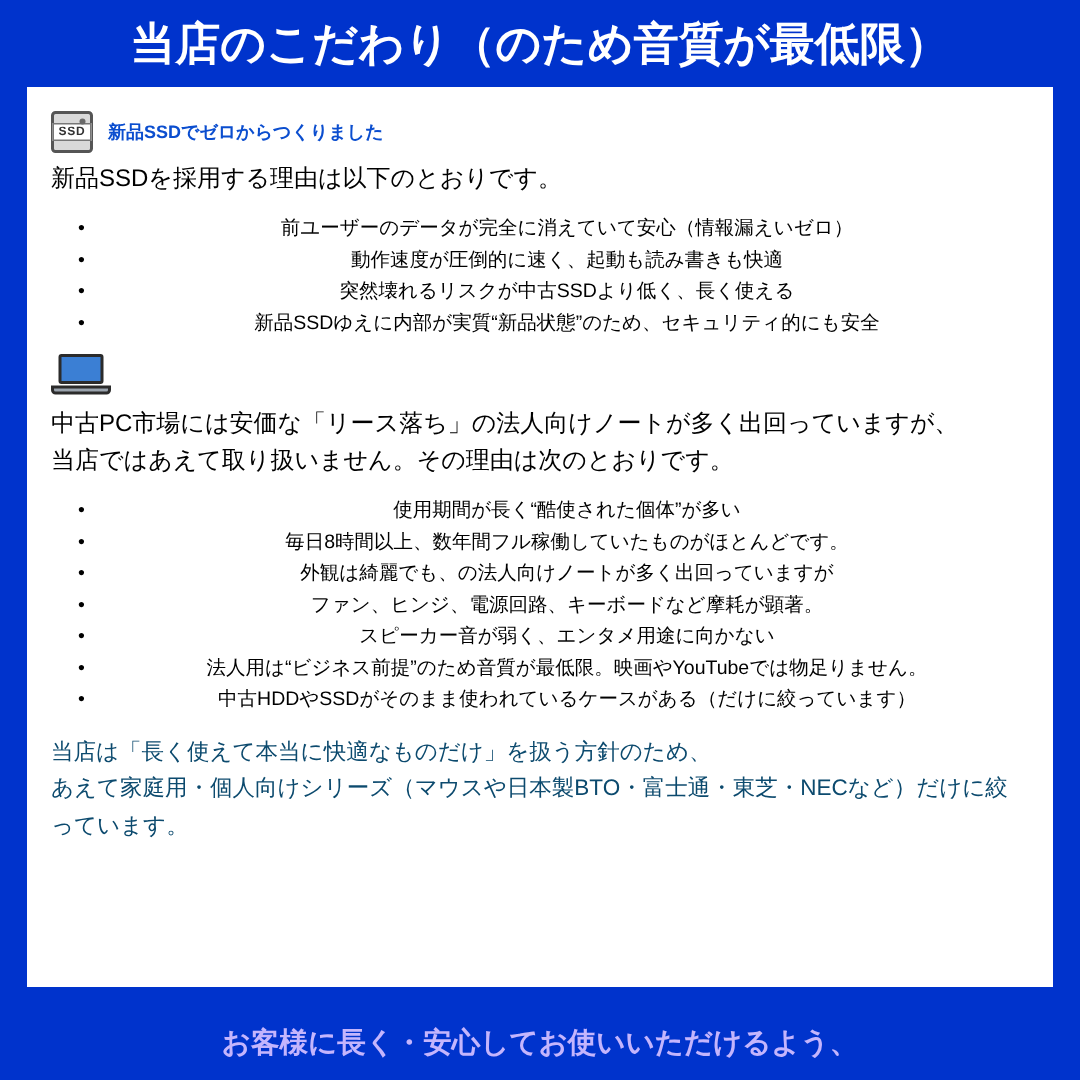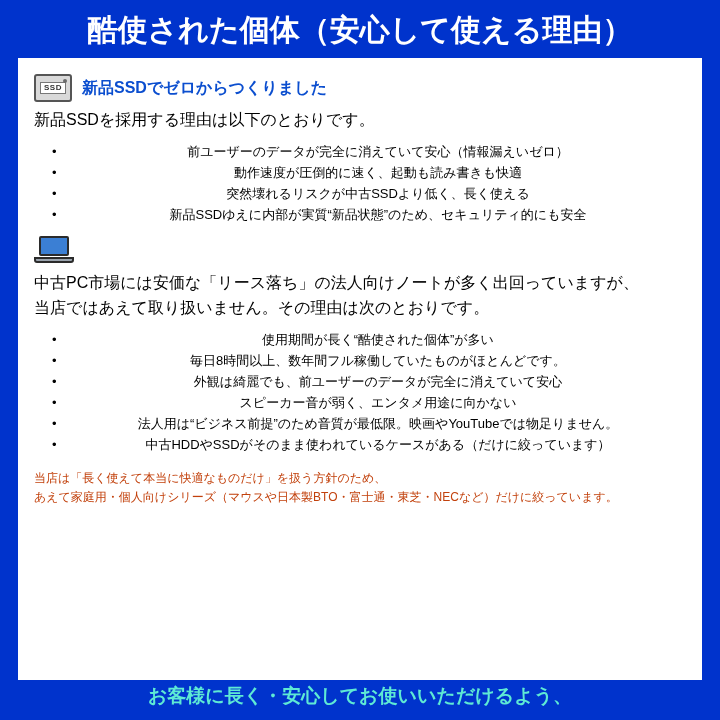--- a/index.html
+++ b/index.html
@@ -37,21 +37,21 @@
   }
   .section { margin-bottom: 6px; }
   .sec-head {
     display: flex;
     align-items: center;
     gap: 10px;
     margin-bottom: 6px;
   }
   .sec-title {
     color: #0b4ecf;
-    font-size: 16px;
+    font-size: 12px;
     font-weight: bold;
     line-height: 1.2;
   }
   .sec-lead {
     font-size: 16px;
     color: #000000;
     line-height: 1.55;
     margin: 2px 0 8px 0;
   }
   ul.bullets {
@@ -69,37 +69,37 @@
   }
   ul.bullets li::before {
     content: "\2022";
     position: absolute;
     left: -16px;
     top: 0;
     font-size: 13px;
     color: #000;
   }
   .closing {
-    font-size: 12px;
-    color: #c2410c;
+    font-size: 15px;
+    color: #0c4a6e;
     line-height: 1.62;
     margin-top: 14px;
     white-space: pre-line;
   }
   .footer {
-    color: #5eead4;
+    color: #c4b5fd;
     text-align: center;
     font-size: 19px;
     font-weight: bold;
     line-height: 1.45;
-    padding: 2px 0 10px 0;
+    padding: 24px 0 10px 0;
   }
   
   .icon-ssd {
-    width: 38px; height: 28px;
+    width: 28px; height: 28px;
     background: #d9d9d9;
     border: 2px solid #555;
     border-radius: 3px;
     position: relative;
     flex: 0 0 auto;
     display: flex; align-items: center; justify-content: center;
   }
   .icon-ssd .lbl {
     font-size: 8px;
     font-weight: bold;
@@ -137,21 +137,21 @@
     background: #9aa3ad;
     border: 2px solid #2b2b2b;
     border-radius: 0 0 3px 3px;
   }
 </style>
 </head>
 <body>
 
 <div class="page">
 
-  <div class="header-title">酷使された個体（安心して使える理由）</div>
+  <div class="header-title">当店のこだわり（のため音質が最低限）</div>
 
   <div class="card">
 
     <div class="section">
       <div class="sec-head">
         <span class="icon-ssd">
           <span class="lbl">SSD</span>
           <span class="dot"></span>
         </span>
         <span class="sec-title">新品SSDでゼロからつくりました</span>
@@ -170,21 +170,22 @@
         <span class="icon-laptop">
           <span class="screen"></span>
           <span class="base"></span>
         </span>
       </div>
       <div class="sec-lead" style="white-space: pre-line;">中古PC市場には安価な「リース落ち」の法人向けノートが多く出回っていますが、
 当店ではあえて取り扱いません。その理由は次のとおりです。</div>
       <ul class="bullets">
         <li>使用期間が長く“酷使された個体”が多い</li>
         <li>毎日8時間以上、数年間フル稼働していたものがほとんどです。</li>
-        <li>外観は綺麗でも、前ユーザーのデータが完全に消えていて安心</li>
+        <li>外観は綺麗でも、の法人向けノートが多く出回っていますが</li>
+        <li>ファン、ヒンジ、電源回路、キーボードなど摩耗が顕著。</li>
         <li>スピーカー音が弱く、エンタメ用途に向かない</li>
         <li>法人用は“ビジネス前提”のため音質が最低限。映画やYouTubeでは物足りません。</li>
         <li>中古HDDやSSDがそのまま使われているケースがある（だけに絞っています）</li>
       </ul>
     </div>
 
     <div class="closing">当店は「長く使えて本当に快適なものだけ」を扱う方針のため、
  あえて家庭用・個人向けシリーズ（マウスや日本製BTO・富士通・東芝・NECなど）だけに絞っています。</div>
 
   </div>

